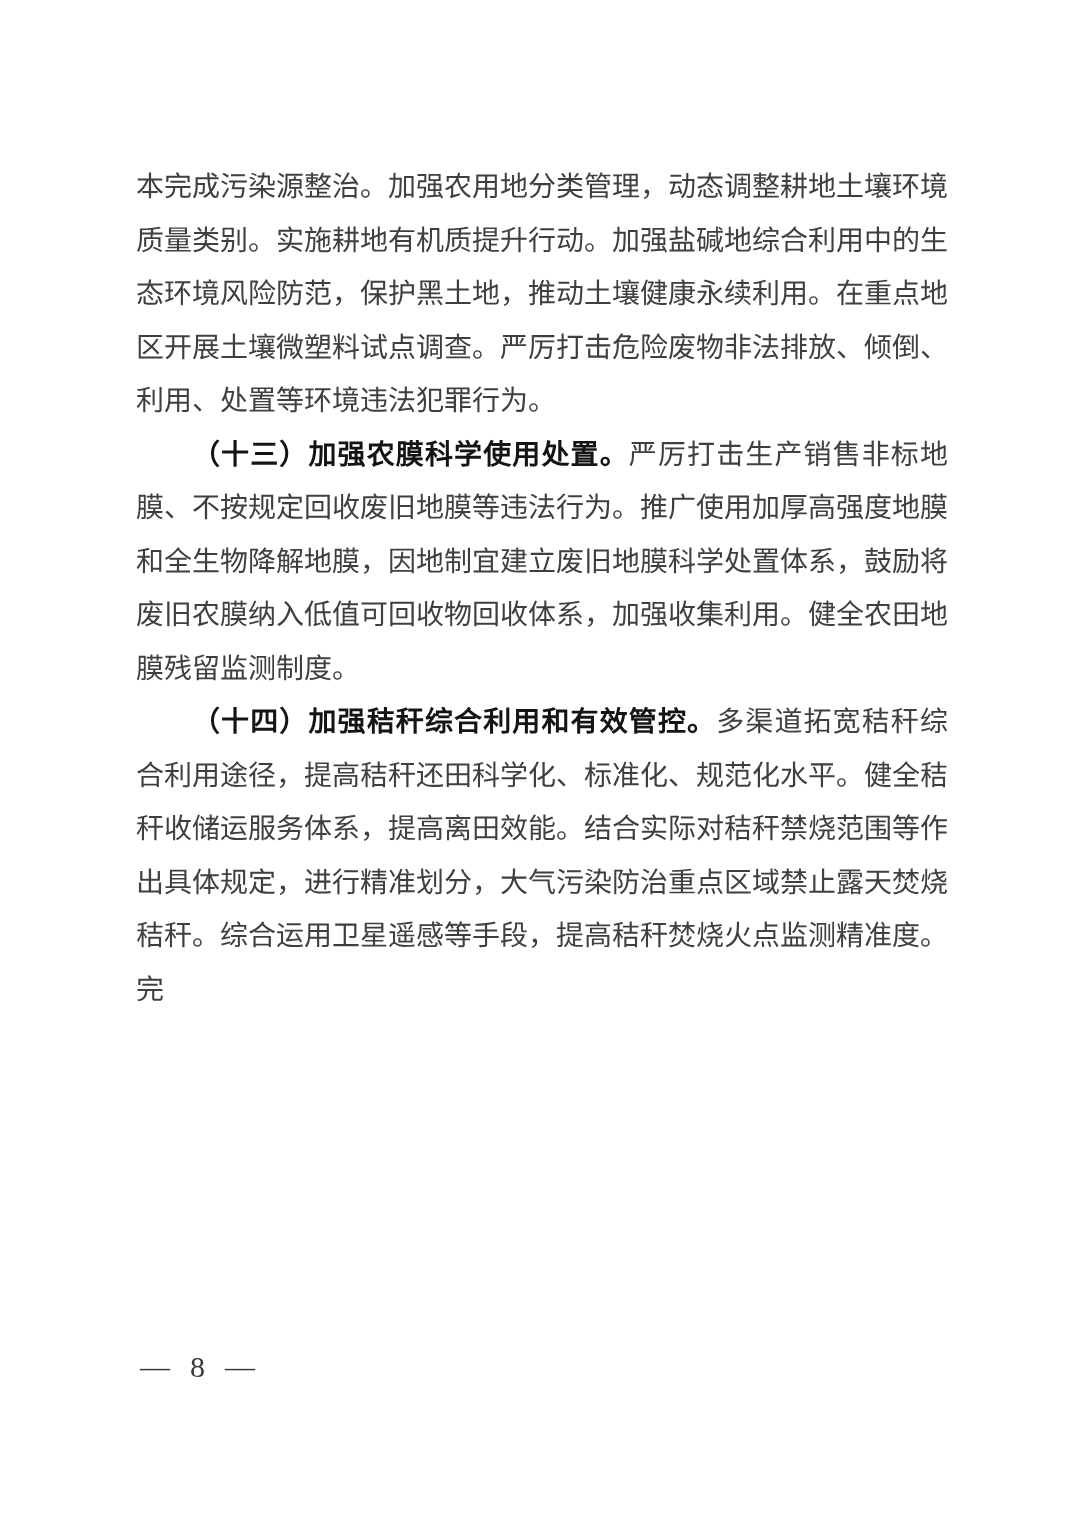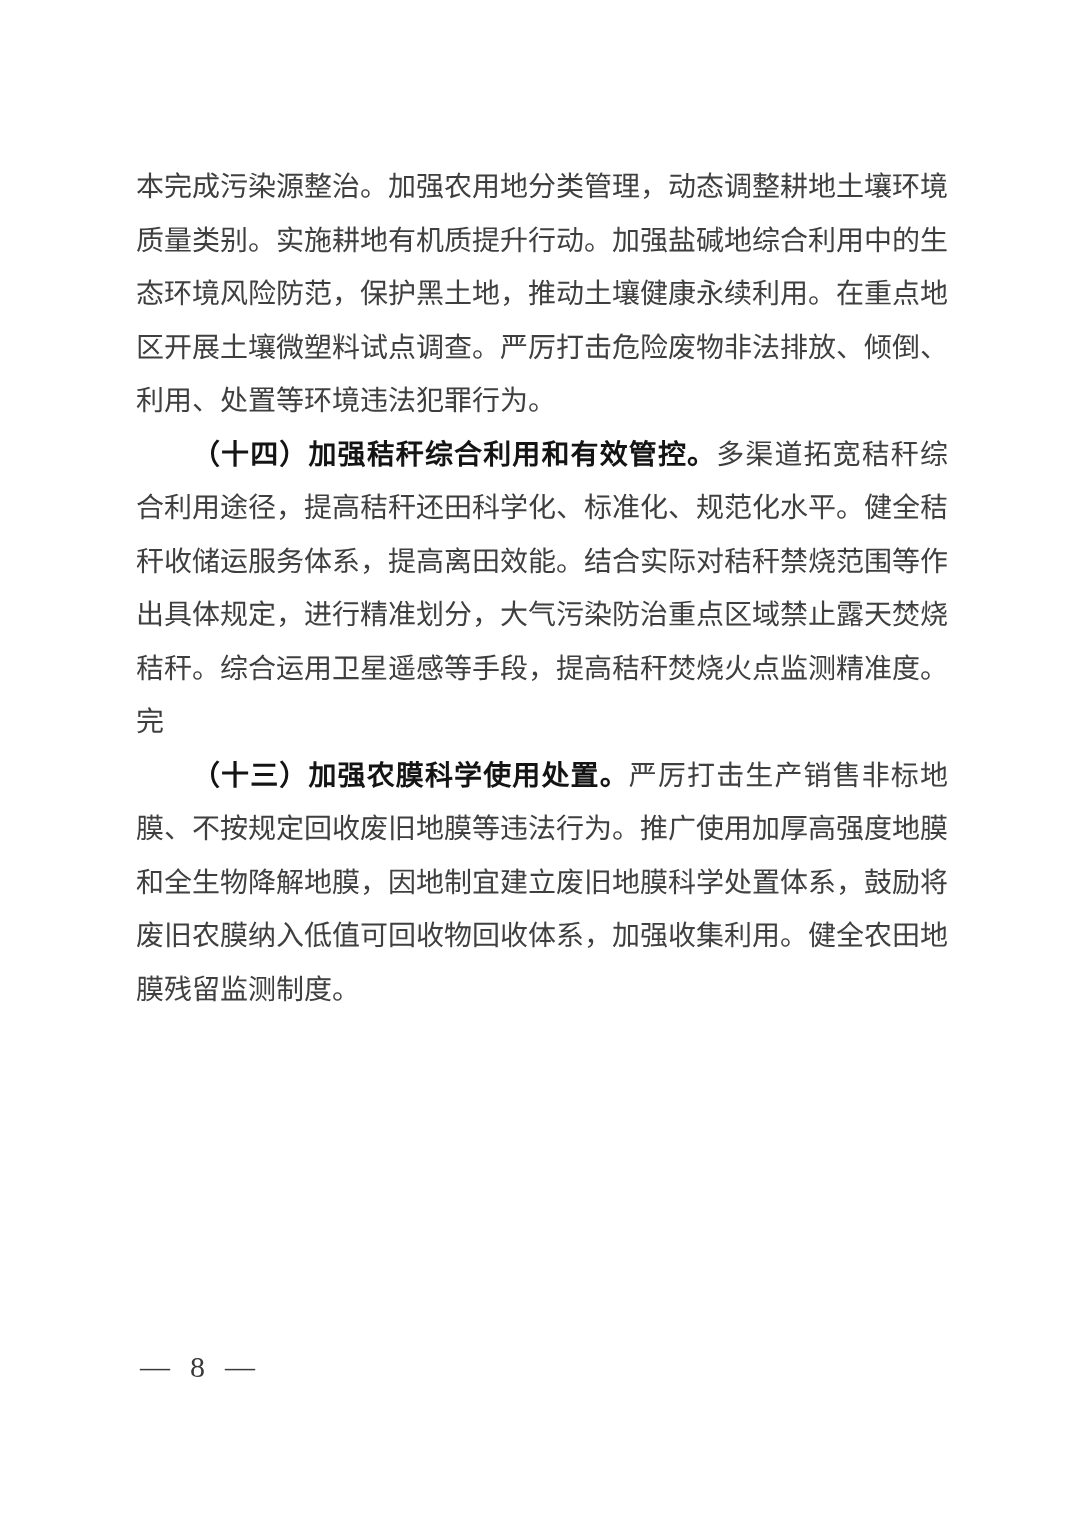--- a/index.html
+++ b/index.html
@@ -62,21 +62,21 @@
 </head>
 <body>
 
 <div class="page">
 
   <div class="content">
 
     <p class="para"><span class="body-text">本完成污染源整治。加强农用地分类管理，动态调整耕地土壤环境质量类别。实施耕地有机质提升行动。加强盐碱地综合利用中的生态环境风险防范，保护黑土地，推动土壤健康永续利用。在重点地区开展土壤微塑料试点调查。严厉打击危险废物非法排放、倾倒、利用、处置等环境违法犯罪行为。</span></p>
 
 
+    <p class="para indent"><span class="heading">（十三）加强农膜科学使用处置。</span><span class="body-text">严厉打击生产销售非标地膜、不按规定回收废旧地膜等违法行为。推广使用加厚高强度地膜和全生物降解地膜，因地制宜建立废旧地膜科学处置体系，鼓励将废旧农膜纳入低值可回收物回收体系，加强收集利用。健全农田地膜残留监测制度。</span></p>
+
     <p class="para indent"><span class="heading">（十四）加强秸秆综合利用和有效管控。</span><span class="body-text">多渠道拓宽秸秆综合利用途径，提高秸秆还田科学化、标准化、规范化水平。健全秸秆收储运服务体系，提高离田效能。结合实际对秸秆禁烧范围等作出具体规定，进行精准划分，大气污染防治重点区域禁止露天焚烧秸秆。综合运用卫星遥感等手段，提高秸秆焚烧火点监测精准度。完</span></p>
-
-    <p class="para indent"><span class="heading">（十三）加强农膜科学使用处置。</span><span class="body-text">严厉打击生产销售非标地膜、不按规定回收废旧地膜等违法行为。推广使用加厚高强度地膜和全生物降解地膜，因地制宜建立废旧地膜科学处置体系，鼓励将废旧农膜纳入低值可回收物回收体系，加强收集利用。健全农田地膜残留监测制度。</span></p>
 
   </div>
 
   <div class="footer"><span class="dash">—</span><span class="page-num">8</span><span class="dash">—</span></div>
 
 </div>
 
 </body></html>

